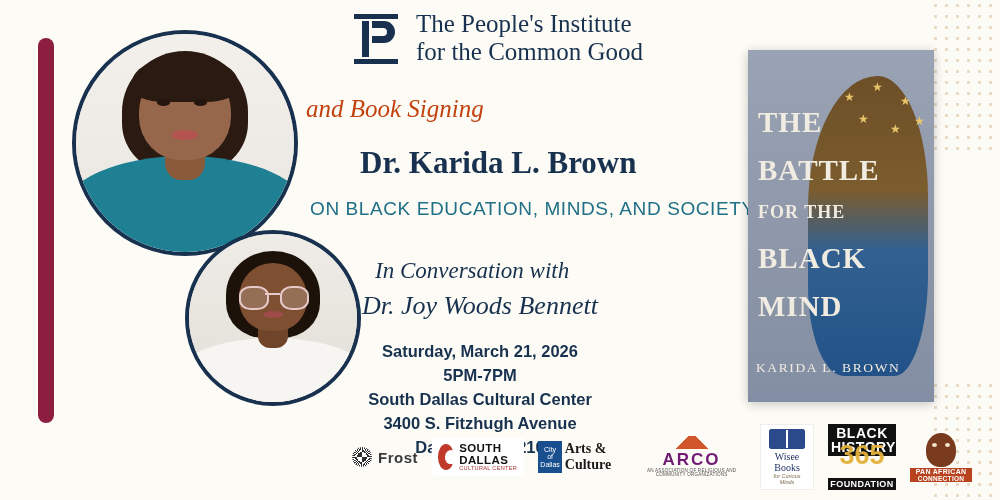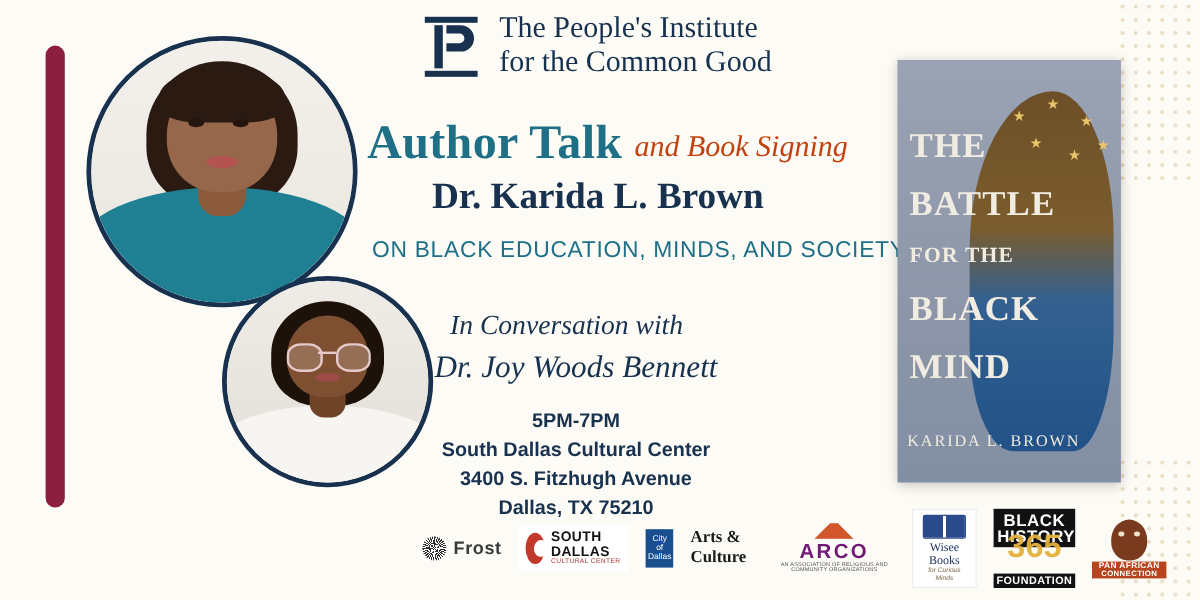--- a/index.html
+++ b/index.html
@@ -101,21 +101,21 @@
   .frost-mark{width:20px;height:20px;border-radius:50%;
     background:repeating-conic-gradient(#2f2f2f 0 6deg,#ffffff 6deg 12deg);}
 
   .sdcc{display:flex;align-items:center;gap:5px;background:#fff;padding:4px 6px;border-radius:2px;}
   .sdcc-mark{width:26px;height:26px;border-radius:50%;background:#c0392b;position:relative;}
   .sdcc-mark:after{content:"";position:absolute;left:7px;top:6px;width:12px;height:14px;background:#fff;border-radius:50% 50% 45% 45%;}
   .sdcc-txt{line-height:1.05;}
   .sdcc-txt b{display:block;color:#111;font-size:11.5px;letter-spacing:.4px;}
   .sdcc-txt span{display:block;color:#a33;font-size:5.6px;letter-spacing:.3px;}
 
-  .arts{display:flex;align-items:center;gap:14px;justify-content:center;}
+  .arts{display:flex;align-items:center;gap:3px;justify-content:center;}
   .arts-mark{width:28px;height:28px;background:#1a4f8f;color:#fff;font-size:7px;display:flex;align-items:center;justify-content:center;text-align:center;line-height:1.05;padding:2px;}
   .arts-txt{color:#1a1a1a;font-size:14px;font-weight:700;font-family:"Liberation Serif", serif;}
 
   .arco{text-align:center;line-height:1.05;}
   .arco-roof{width:38px;height:13px;margin:0 auto 2px;
     background:linear-gradient(135deg,transparent 48%,#d1562b 50%),linear-gradient(-135deg,transparent 48%,#d1562b 50%);
     background-size:50% 100%;background-repeat:no-repeat;background-position:left,right;}
   .arco-name{color:#701a75;font-size:17px;font-weight:700;letter-spacing:2px;}
   .arco-sub{color:#555;font-size:4.6px;letter-spacing:.2px;}
 
@@ -184,30 +184,30 @@
         <path d="M22 11 h12 a11 11 0 0 1 0 22 h-12 v-7 h11 a4 4 0 0 0 0-8 h-11 z" fill="#17314e"></path>
       </svg>
     </div>
     <div class="inst-name">
       <div>The People's Institute</div>
       <div>for the Common Good</div>
     </div>
   </div>
 
   <div class="author-line">
-    <div class="author-talk">Author Talk</div>
     <div class="and-sign">and Book Signing</div>
   </div>
   <div class="speaker">Dr. Karida L. Brown</div>
   <div class="subtitle">ON BLACK EDUCATION, MINDS, AND SOCIETY</div>
 
   <div class="conv1">In Conversation with</div>
   <div class="conv2">Dr. Joy Woods Bennett</div>
 
   <div class="details">
+    <div>Saturday, March 21, 2026</div>
     <div>5PM-7PM</div>
     <div>South Dallas Cultural Center</div>
     <div>3400 S. Fitzhugh Avenue</div>
     <div>Dallas, TX 75210</div>
   </div>
 
   <div class="book">
     <div class="book-bg"></div>
     <div class="silhouette"></div>
     <div class="star" style="left:96px;top:40px;">★</div>

